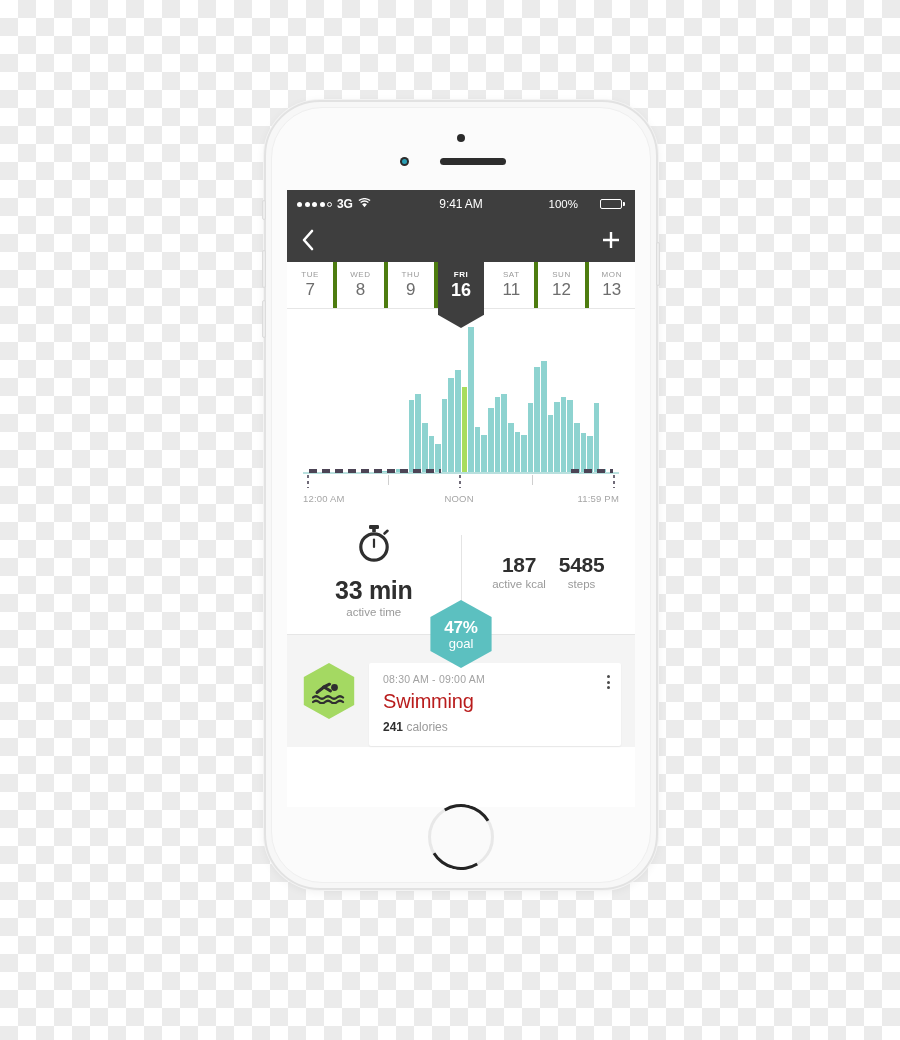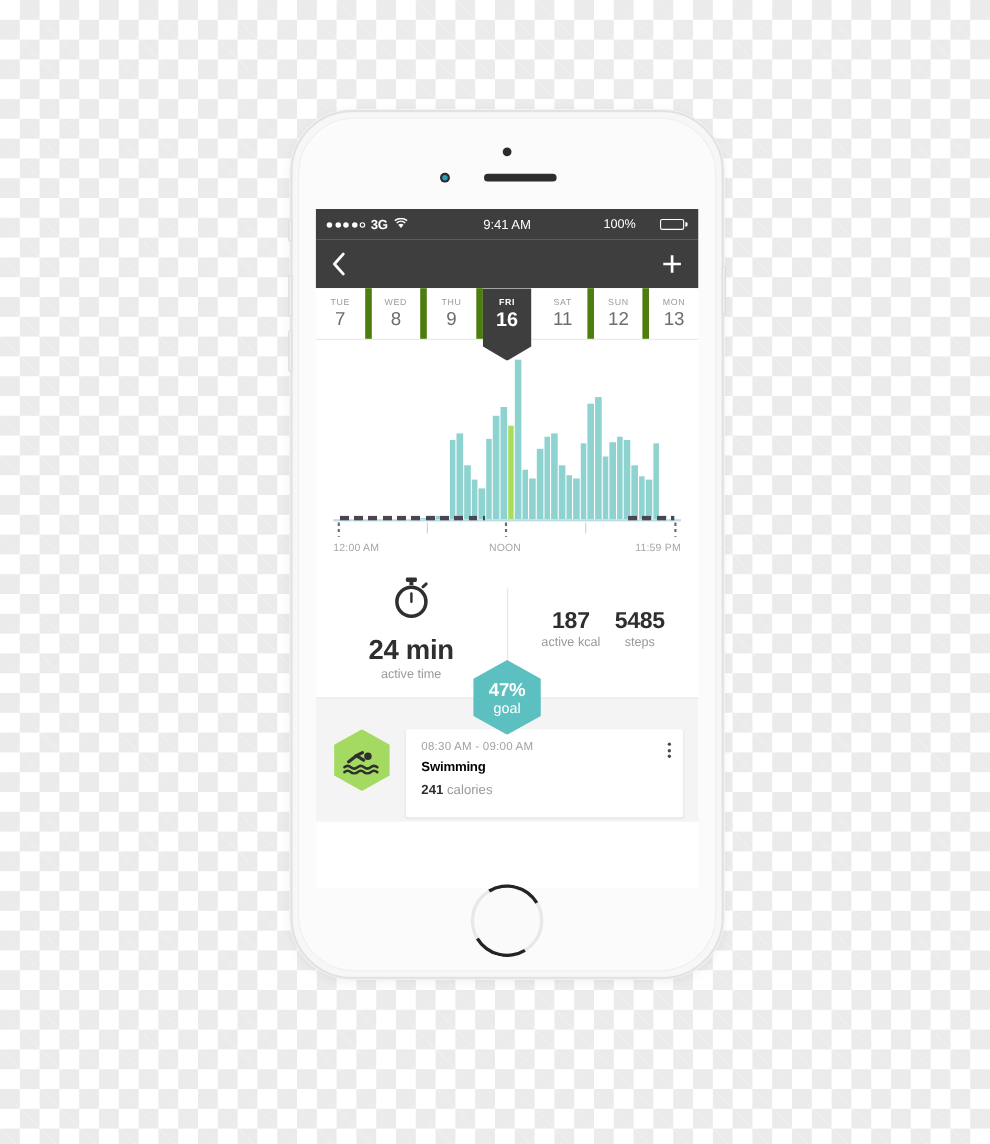--- a/index.html
+++ b/index.html
@@ -207,21 +207,21 @@
     display: flex;
     border-bottom: 1px solid #e6e6e6;
     position: relative;
   }
   .date-cell {
     flex: 1;
     display: flex;
     flex-direction: column;
     align-items: center;
     justify-content: center;
-    border-right: 6px solid #4d7c0f;
+    border-right: 4px solid #4d7c0f;
     color: #9a9a9a;
     position: relative;
   }
   .date-cell:last-child { border-right: none; }
   .date-dow { font-size: 8px; letter-spacing: 0.6px; margin-bottom: 1px; }
   .date-num { font-size: 17px; font-weight: 300; color: #6d6d6d; }
 
   .date-cell.selected { border-right-color: transparent; }
   .date-cell.selected .date-dow,
   .date-cell.selected .date-num { color: #ffffff; position: relative; z-index: 2; }
@@ -382,23 +382,23 @@
     flex: 1;
     background: #ffffff;
     border-radius: 2px;
     padding: 10px 12px 12px 14px;
     position: relative;
     box-shadow: 0 1px 2px rgba(0,0,0,0.06);
     min-height: 80px;
   }
   #activity-time { font-size: 10.5px; color: #a2a2a2; letter-spacing: 0.2px; }
   #activity-title {
-    font-size: 12px;
-    font-weight: bold;
-    color: #000000;
+    font-size: 20px;
+    font-weight: normal;
+    color: #b91c1c;
     margin-top: 5px;
     letter-spacing: -0.2px;
   }
   #activity-cals { font-size: 12px; color: #9a9a9a; margin-top: 7px; }
   #activity-cals b { color: #2f2f2f; font-weight: bold; }
   #kebab {
     position: absolute;
     right: 11px; top: 12px;
     display: flex;
     flex-direction: column;
@@ -571,21 +571,21 @@
       <div id="stats-left">
         <span>
           <svg width="38" height="40" viewBox="0 0 38 40">
             <rect x="14" y="1" width="10" height="4" rx="1.2" fill="#2f2f2f"></rect>
             <rect x="17.2" y="4" width="3.6" height="4" fill="#2f2f2f"></rect>
             <circle cx="19" cy="23" r="13.2" fill="none" stroke="#2f2f2f" stroke-width="3.2"></circle>
             <path d="M19 23 V15.5" stroke="#2f2f2f" stroke-width="2.2" stroke-linecap="round"></path>
             <path d="M29.5 9.5 L32.5 6.8" stroke="#2f2f2f" stroke-width="2.6" stroke-linecap="round"></path>
           </svg>
         </span>
-        <span class="big-num huge">24 min</span>
+        <span class="big-num huge">33 min</span>
         <span class="sub-label">active time</span>
       </div>
 
       <div id="stats-divider"></div>
 
       <div id="stats-right">
         <div class="stat-block">
           <div class="big-num">187</div>
           <div class="sub-label">active kcal</div>
         </div>

